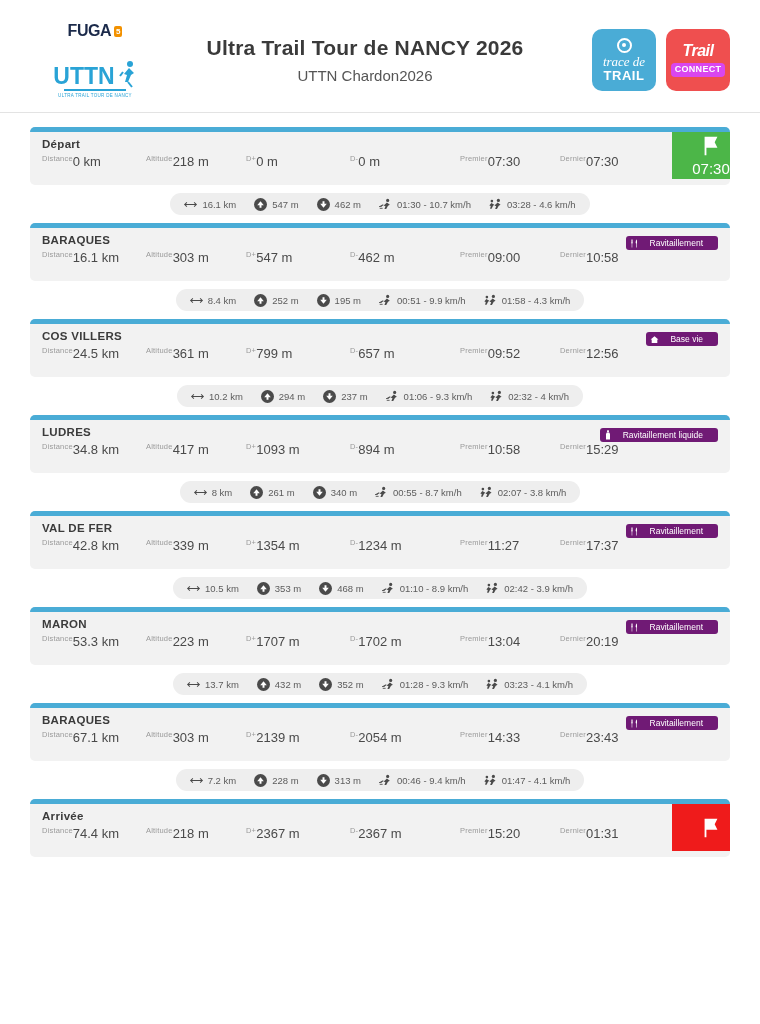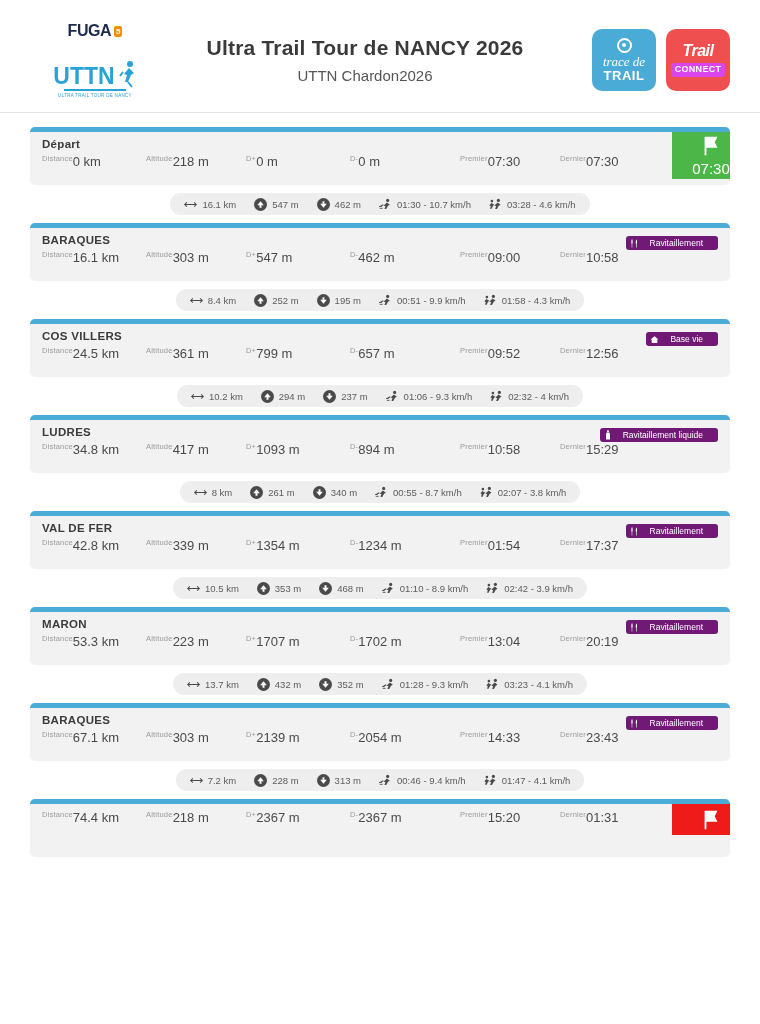--- a/index.html
+++ b/index.html
@@ -721,21 +721,21 @@
               <div class="col c-dplus">
                 <span class="lbl">D+</span>
                 <span class="val">1354 m</span>
               </div>
               <div class="col c-dmin">
                 <span class="lbl">D-</span>
                 <span class="val">1234 m</span>
               </div>
               <div class="col c-prem">
                 <span class="lbl">Premier</span>
-                <span class="val">01:54</span>
+                <span class="val">11:27</span>
               </div>
               <div class="col c-dern">
                 <span class="lbl">Dernier</span>
                 <span class="val">17:37</span>
               </div>
             </div>
           </div>
         </div>
       </div>
       <div class="segment">
@@ -989,20 +989,21 @@
               </svg>
             </span>
             <span>01:47 - 4.1 km/h</span>
           </div>
         </div>
       </div>
       <div class="station">
         <div class="topbar"></div>
         <div class="inner">
           <div class="left">
+            <div class="st-name">Arrivée</div>
             <div class="cols">
               <div class="col c-dist">
                 <span class="lbl">Distance</span>
                 <span class="val">74.4 km</span>
               </div>
               <div class="col c-alt">
                 <span class="lbl">Altitude</span>
                 <span class="val">218 m</span>
               </div>
               <div class="col c-dplus">

